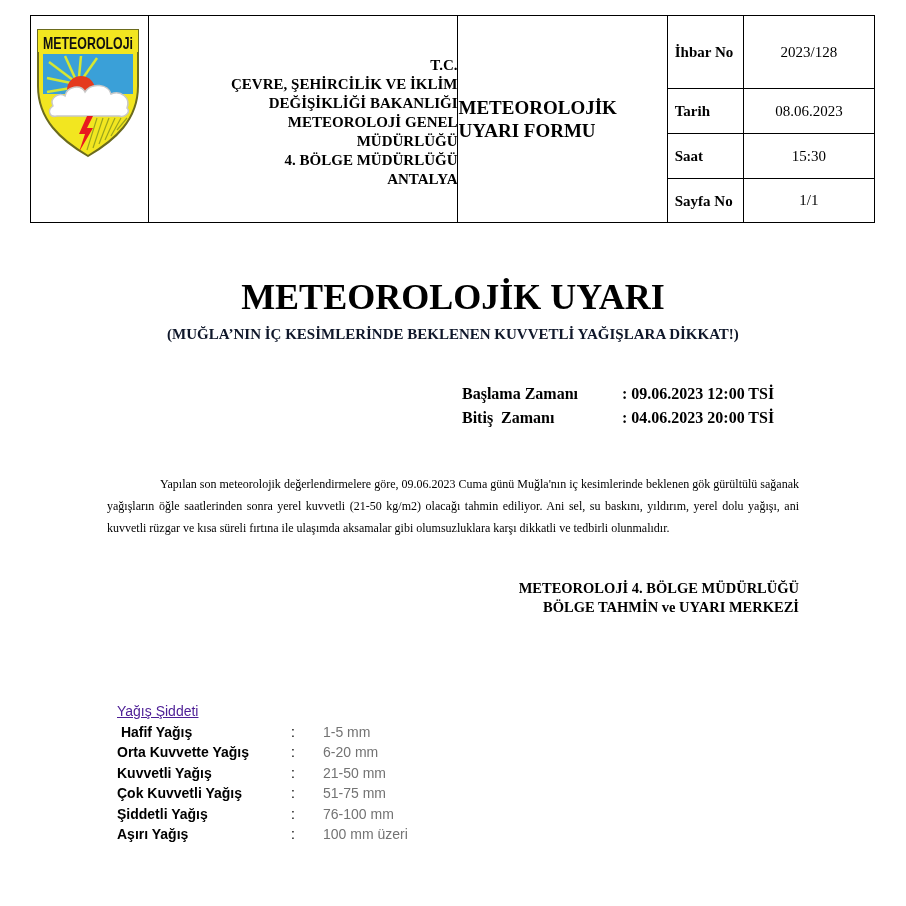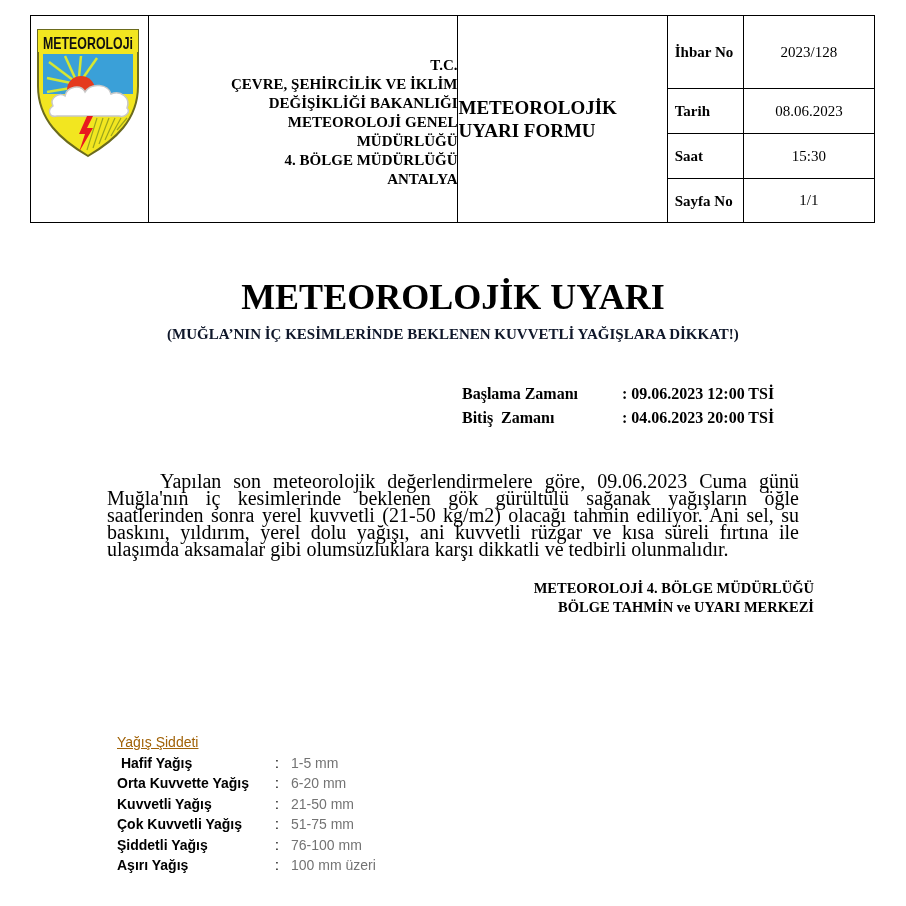--- a/index.html
+++ b/index.html
@@ -33,33 +33,33 @@
       text-align: center; font-weight: bold; font-size: 15px; color: #0f172a;
     }
     .times {
       position: absolute; left: 462px; top: 382px;
       font-weight: bold; font-size: 16px; line-height: 24px;
     }
     .times .row { display: flex; }
     .times .lbl { width: 160px; }
     .body-text {
       position: absolute; left: 107px; top: 473px; width: 692px;
-      font-size: 20px; line-height: 17px; text-align: justify;
+      font-size: 12px; line-height: 22px; text-align: justify;
       text-indent: 53px;
     }
     .signature {
-      position: absolute; right: 92px; top: 579px;
+      position: absolute; right: 107px; top: 579px;
       text-align: right; font-weight: bold; font-size: 14.5px; line-height: 19px;
     }
     .legend {
       position: absolute; left: 117px; top: 701px;
       font-family: "Liberation Sans", "DejaVu Sans", sans-serif; font-size: 14px; line-height: 20.5px;
     }
-    .legend .legend-title { color: #a16207; text-decoration: underline; margin-top: 31px; }
-    .legend .row { display: flex; }
+    .legend .legend-title { color: #4c1d95; text-decoration: underline; }
+    .legend .row { display: flex; gap: 16px; }
     .legend .nm { width: 158px; font-weight: bold; }
     .legend .colon { width: 16px; }
     .legend .val { color: #737373; }
   </style>
 </head>
 <body>
 
 <table class="header-table">
   <tbody>
       <tr style="height:73px">

